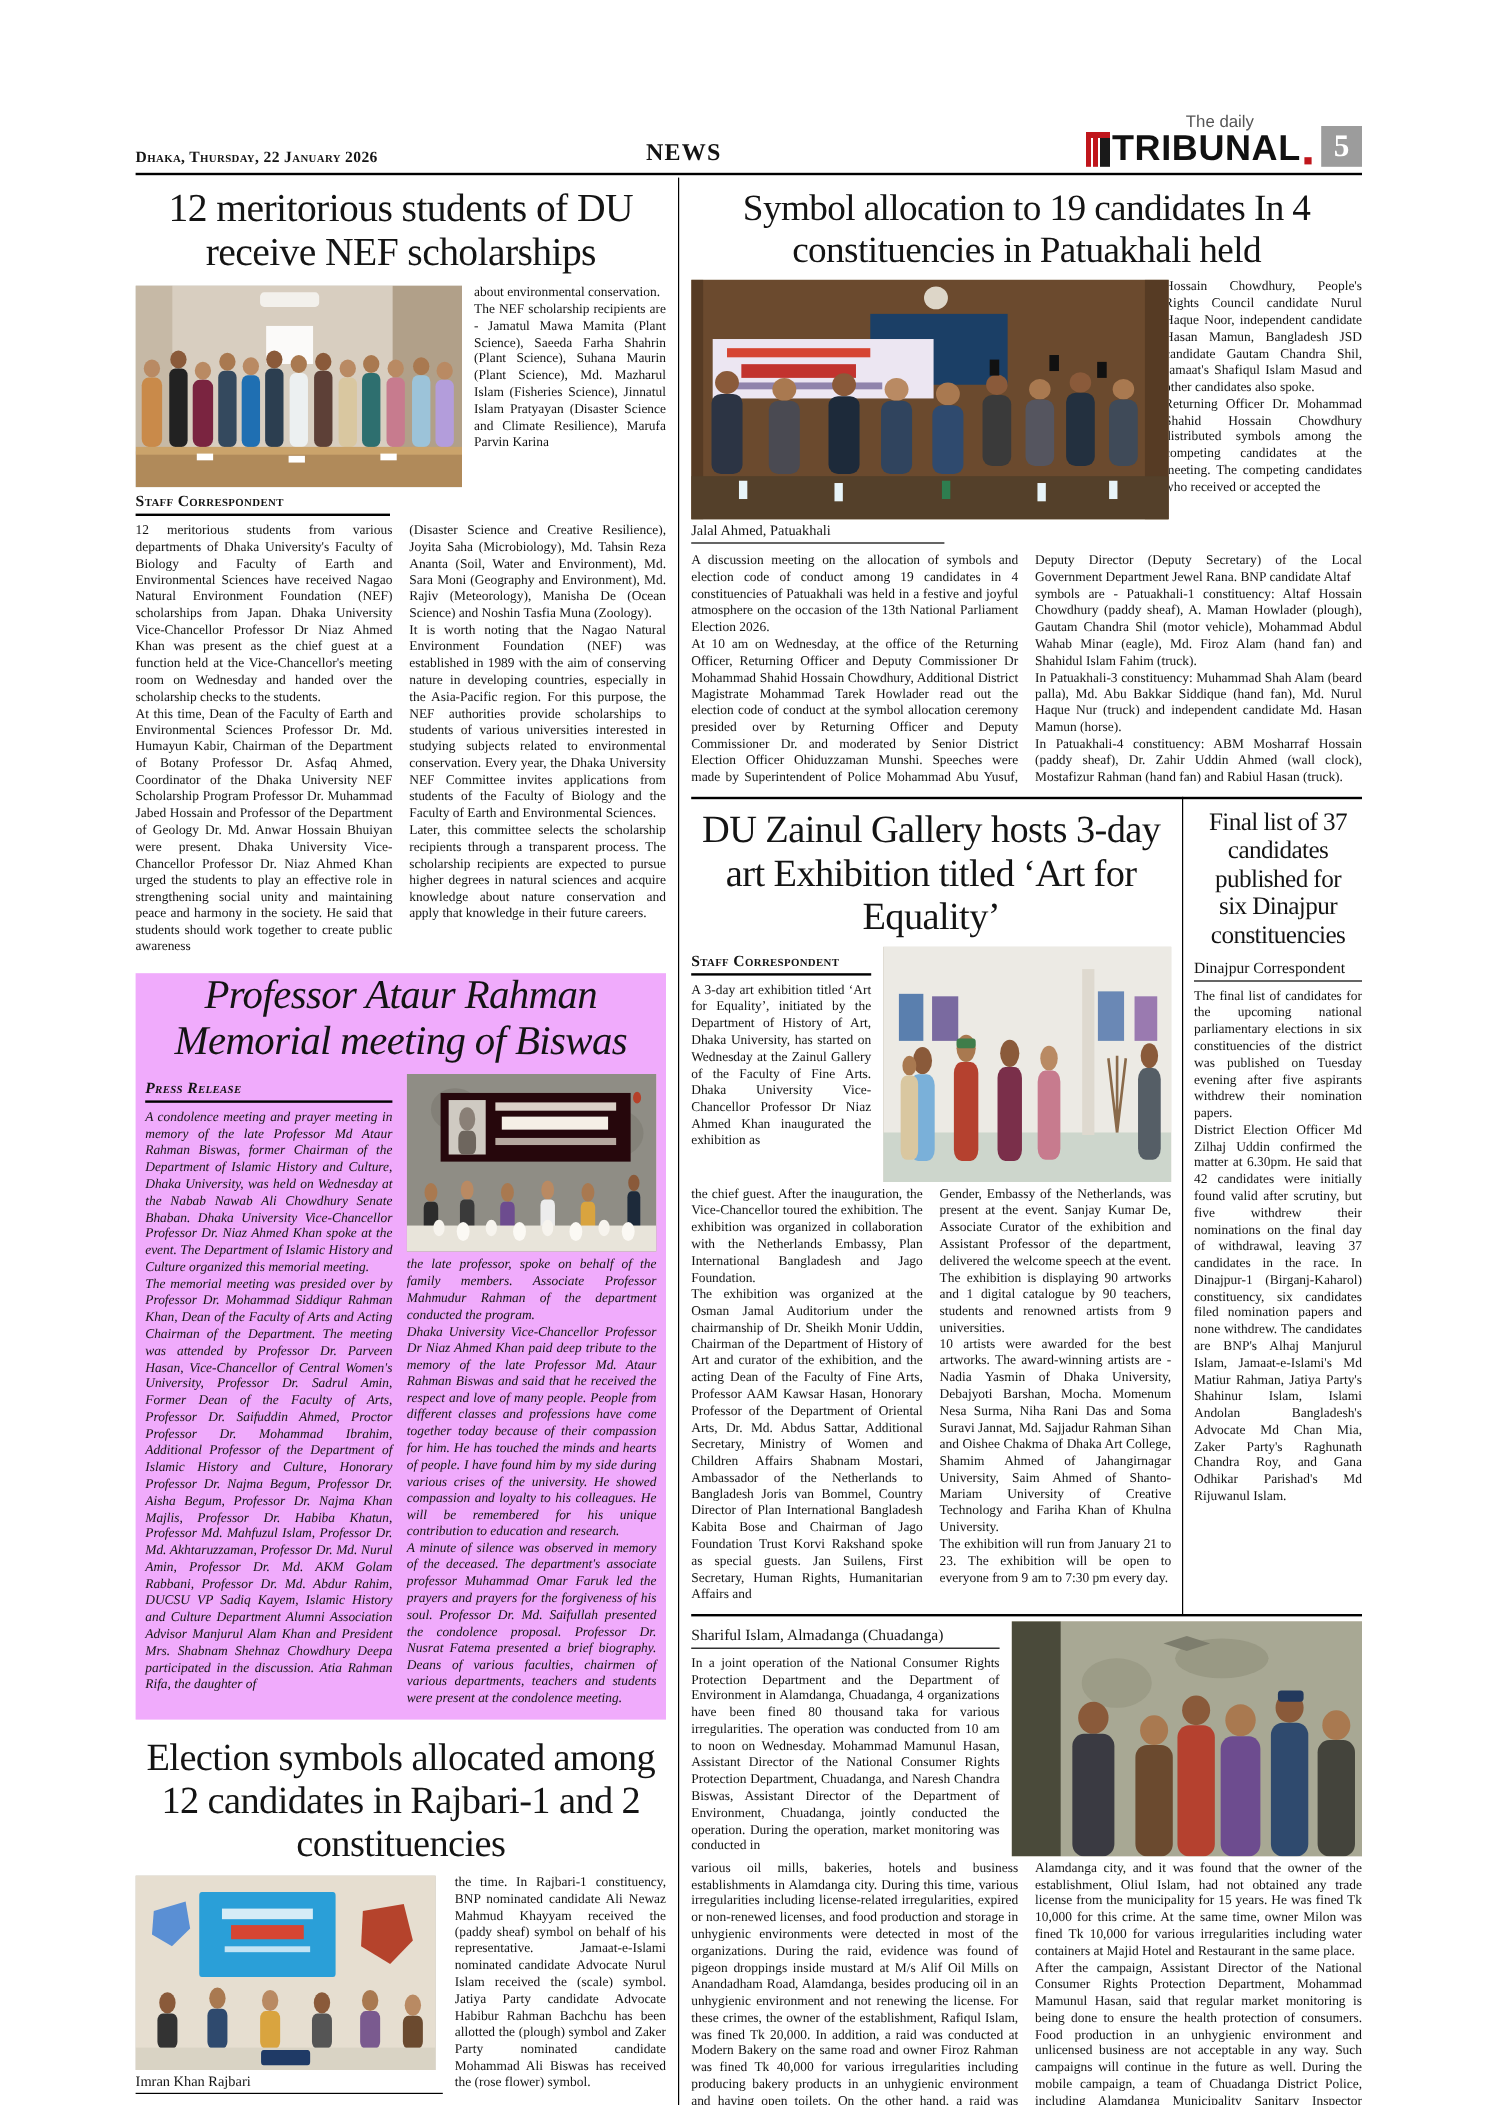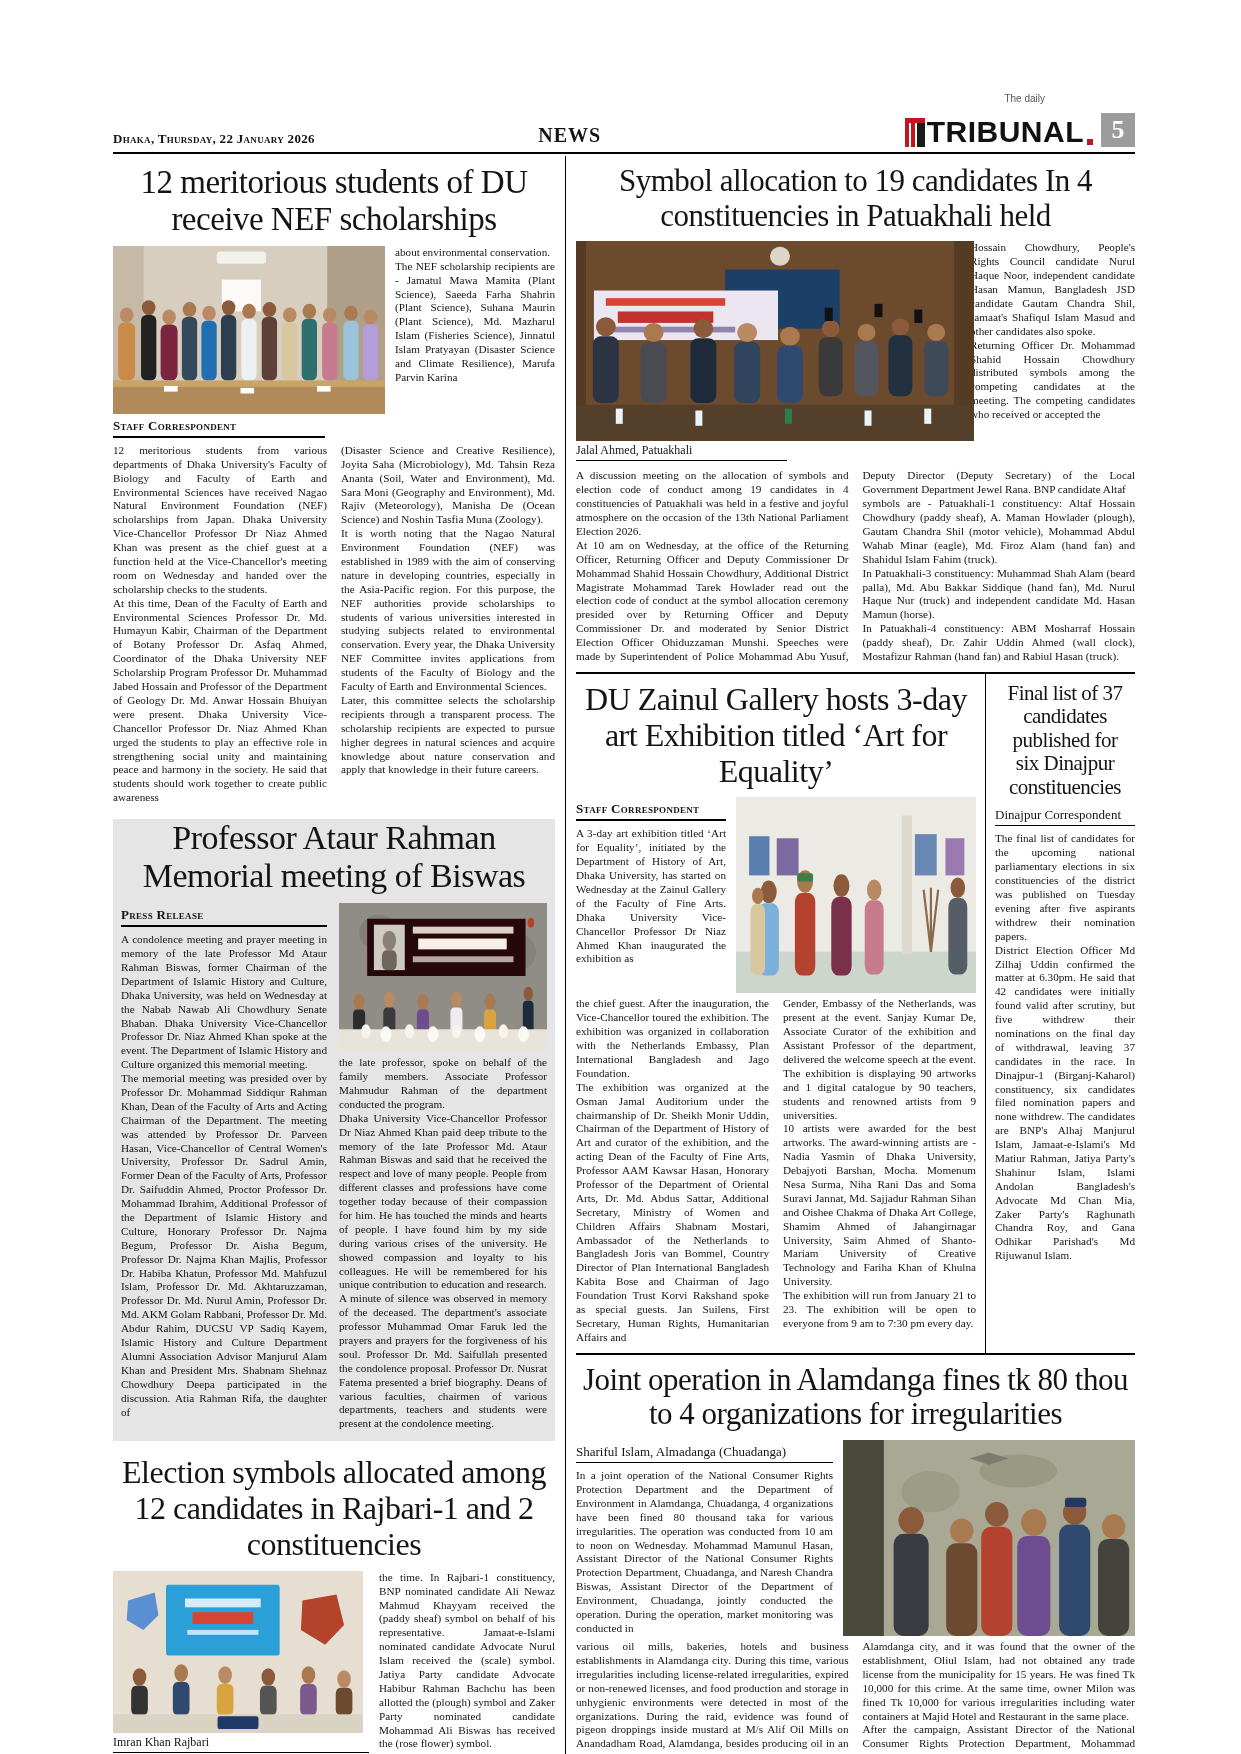--- a/index.html
+++ b/index.html
@@ -5,21 +5,21 @@
   html,body{margin:0;padding:0;background:#ffffff;}
   body{width:1241px;font-family:"Liberation Serif",serif;color:#141414;-webkit-font-smoothing:antialiased;}
   .page{width:1022px;margin:0 0 0 113px;padding-top:94px;padding-bottom:170px;}
 
   
   .masthead{display:flex;justify-content:space-between;align-items:flex-end;padding-bottom:5px;border-bottom:2px solid #000;}
   .m-date{font-variant:small-caps;font-weight:bold;font-size:13px;letter-spacing:.3px;}
   .m-section{font-size:20px;font-weight:bold;letter-spacing:1px;transform:translateX(-40px);}
   .brand{display:flex;align-items:flex-end;gap:8px;}
   .brand-text{display:flex;flex-direction:column;align-items:flex-end;line-height:1;}
-  .brand-small{font-family:"Liberation Sans",sans-serif;font-size:10px;color:#555;margin-bottom:13px;margin-right:48px;}
+  .brand-small{font-family:"Liberation Sans",sans-serif;font-size:14px;color:#555;margin-bottom:1px;margin-right:48px;}
   .brand-name{font-family:"Liberation Sans",sans-serif;font-size:30px;font-weight:bold;letter-spacing:.5px;color:#111;display:flex;align-items:flex-end;}
   .logo-t{display:inline-block;width:20px;height:24px;margin-right:2px;background:
      linear-gradient(90deg,#c0161c 0 4px,#fff 4px 6px,#c0161c 6px 10px,#fff 10px 12px,#1a1a1a 12px 20px);
      position:relative;}
   .logo-t::before{content:"";position:absolute;top:-5px;left:0;width:20px;height:5px;background:#c0161c;}
   .logo-dot{width:6px;height:6px;background:#c0161c;display:inline-block;margin:0 0 2px 3px;}
   .page-badge{width:34px;height:34px;background:#9c9c9c;color:#fff;font-family:"Liberation Serif",serif;font-weight:bold;font-size:26px;display:flex;align-items:center;justify-content:center;}
 
   
   .main{display:grid;grid-template-columns:452px 1fr;column-gap:0;margin-top:2px;}
@@ -41,21 +41,21 @@
   .bt, .body-text p{font-size:11.2px;line-height:1.24;text-align:justify;margin:0;}
   .cols-2{column-count:2;column-gap:14px;}
   .cols-2 p, .cols-1 p{font-size:11.2px;line-height:1.24;text-align:justify;margin:0;}
   .side-text p{font-size:11.2px;line-height:1.24;text-align:justify;margin:0;}
 
   .row{display:flex;gap:10px;align-items:flex-start;margin-bottom:4px;}
   .photo{position:relative;overflow:hidden;background:#c9c2b4;flex-shrink:0;}
   .photo svg{display:block;width:100%;height:100%;}
 
   
-  .a3-wrap{background:#e5e5e5;padding:0 8px 10px;margin:6px 0;}
+  .a3-wrap{background:#f0abfc;padding:0 8px 10px;margin:6px 0;font-style:italic;}
   .a3-grid{display:grid;grid-template-columns:206px 1fr;gap:12px;}
   .mid-grid{display:grid;grid-template-columns:1fr 150px;gap:0;}
   .mid-left{padding-right:9px;}
   .mid-right{border-left:1px solid #000;padding-left:9px;}
   .a4-grid{display:grid;grid-template-columns:150px 1fr;gap:10px;margin-bottom:4px;}
   .caption{font-size:12px;margin:2px 0 4px;border-bottom:1.5px solid #000;padding-bottom:2px;width:60%;}
 </style>
 </head>
 <body>
 
@@ -353,21 +353,20 @@
           <h2 class="headline hl-20">Final list of 37 candidates published for six Dinajpur constituencies</h2>
           <div class="byline thin" style="width:100%">Dinajpur Correspondent</div>
           <div class="cols-1">
             <p>The final list of candidates for the upcoming national parliamentary elections in six constituencies of the district was published on Tuesday evening after five aspirants withdrew their nomination papers.</p>
             <p>District Election Officer Md Zilhaj Uddin confirmed the matter at 6.30pm. He said that 42 candidates were initially found valid after scrutiny, but five withdrew their nominations on the final day of withdrawal, leaving 37 candidates in the race. In Dinajpur-1 (Birganj-Kaharol) constituency, six candidates filed nomination papers and none withdrew. The candidates are BNP's Alhaj Manjurul Islam, Jamaat-e-Islami's Md Matiur Rahman, Jatiya Party's Shahinur Islam, Islami Andolan Bangladesh's Advocate Md Chan Mia, Zaker Party's Raghunath Chandra Roy, and Gana Odhikar Parishad's Md Rijuwanul Islam.</p>
           </div>
         </article>
       </div>
 
       <article class="rule-top">
-        <h2 class="headline hl-31">Joint operation in Alamdanga fines tk 80 thou to 4 organizations for irregularities</h2>
         <div class="row">
           <div style="flex:1">
             <div class="byline thin" style="width:100%">Shariful Islam, Almadanga (Chuadanga)</div>
             <div class="side-text">
               <p>In a joint operation of the National Consumer Rights Protection Department and the Department of Environment in Alamdanga, Chuadanga, 4 organizations have been fined 80 thousand taka for various irregularities. The operation was conducted from 10 am to noon on Wednesday. Mohammad Mamunul Hasan, Assistant Director of the National Consumer Rights Protection Department, Chuadanga, and Naresh Chandra Biswas, Assistant Director of the Department of Environment, Chuadanga, jointly conducted the operation. During the operation, market monitoring was conducted in</p>
             </div>
           </div>
           <div class="photo" style="width:292px;height:196px">
             <svg viewBox="0 0 300 190" preserveAspectRatio="none">
               <rect width="300" height="190" fill="#a8a894"></rect>

